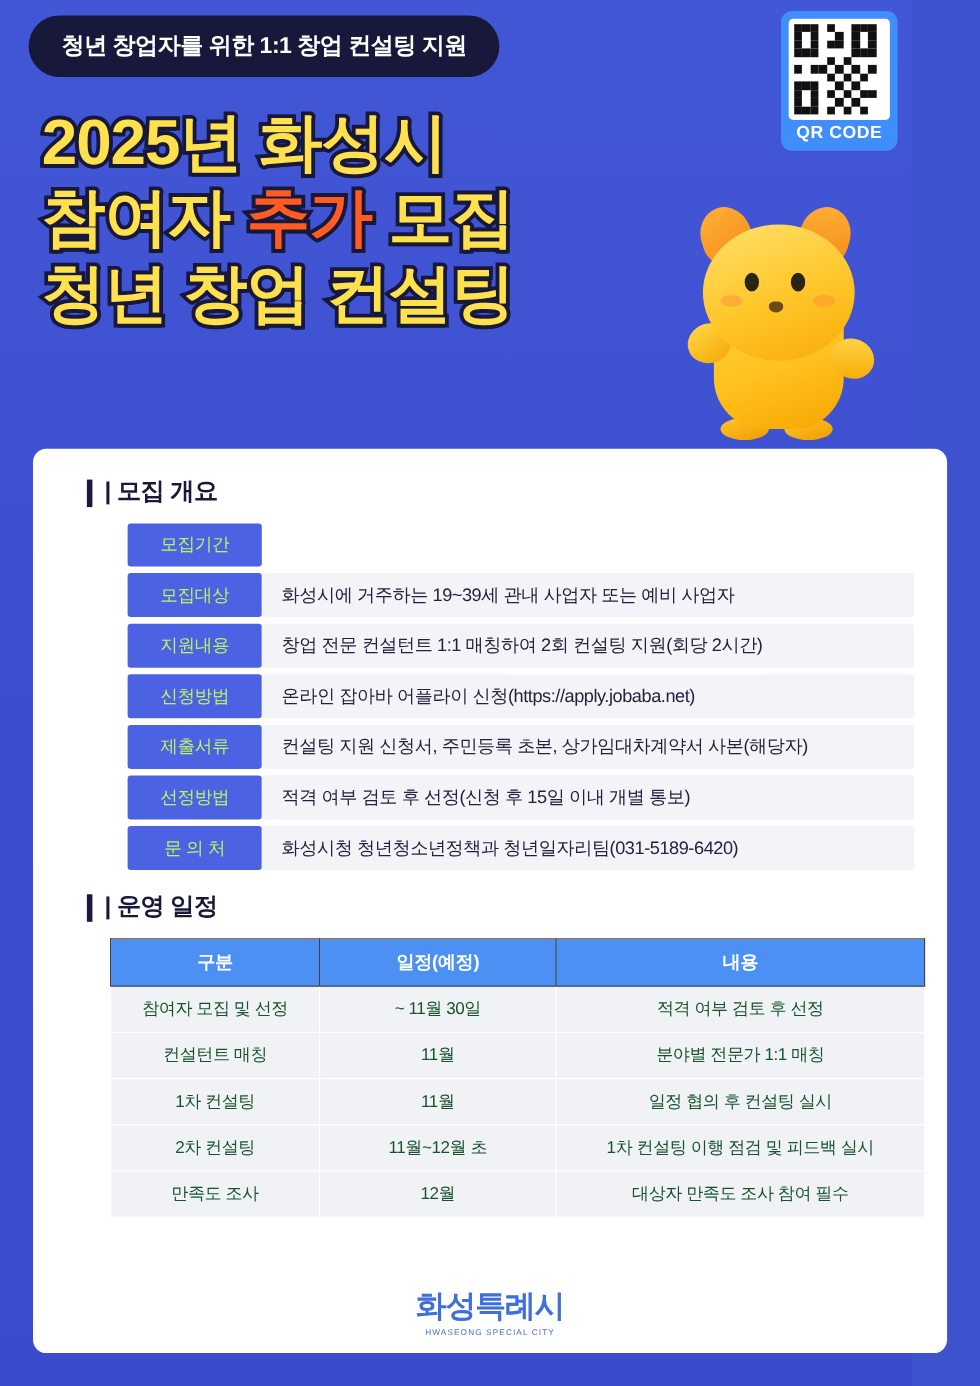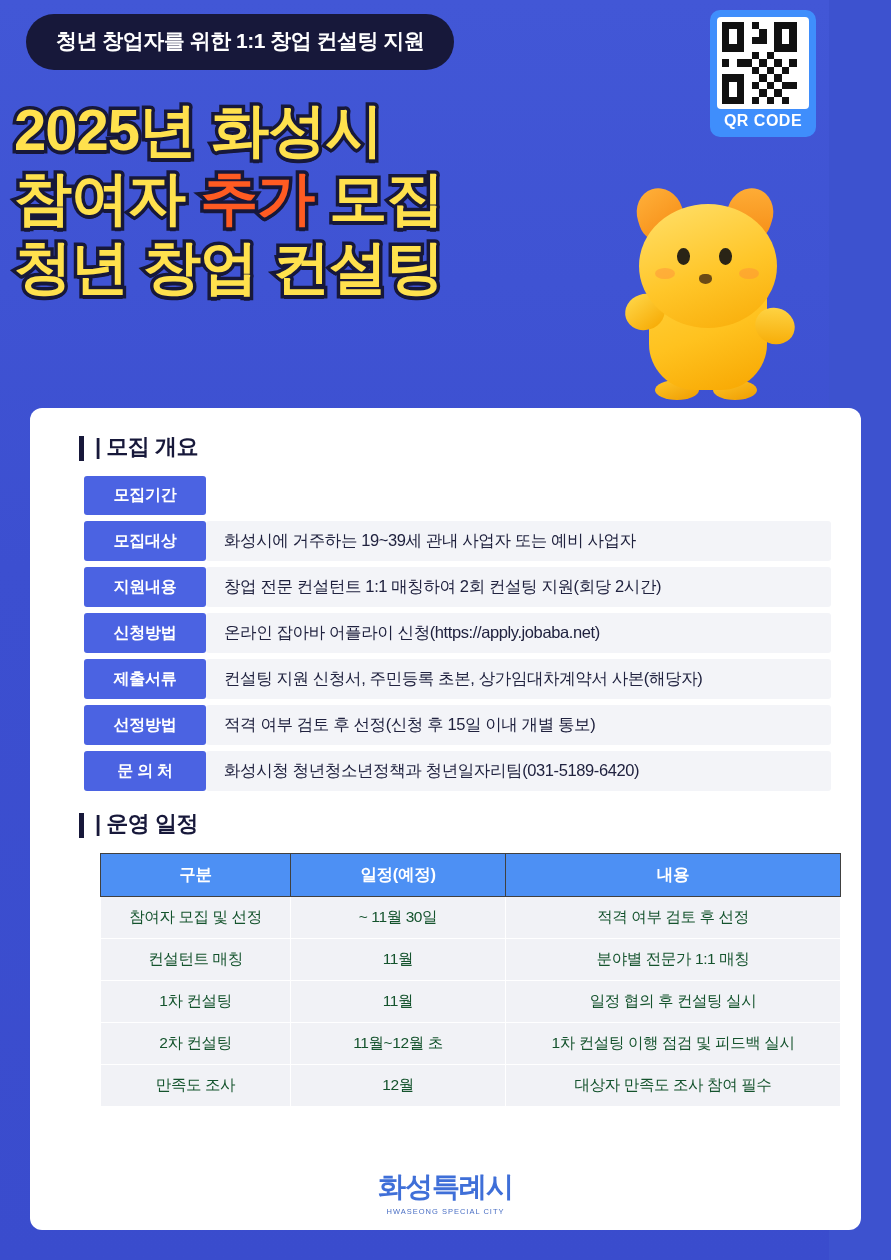--- a/index.html
+++ b/index.html
@@ -69,21 +69,21 @@
     color: #ffffff;
     font-size: 16px;
     font-weight: bold;
     letter-spacing: 0.5px;
     padding: 3px 0 4px 0;
   }
 
   
   .headline {
     position: absolute;
-    top: 96px; left: 14px;
+    top: 96px; left: 38px;
     width: 640px;
   }
   .hl-line {
     font-size: 58px;
     font-weight: bold;
     letter-spacing: -1px;
     line-height: 1.18;
     color: #ffe14d;
     -webkit-text-stroke: 7px #17183a;
     paint-order: stroke fill;
@@ -185,29 +185,30 @@
   .overview { margin: 0 6px 0 30px; }
   .ov-row {
     display: flex;
     align-items: stretch;
     margin-bottom: 6px;
   }
   .ov-key {
     width: 122px;
     flex: 0 0 122px;
     background: #4b63e2;
-    color: #ffffff;
+    color: #bef264;
     font-size: 16px;
-    font-weight: bold;
+    font-weight: normal;
     letter-spacing: -0.3px;
     display: flex;
     align-items: center;
     justify-content: center;
     border-radius: 3px;
     padding: 9px 0;
+    margin-left: 32px;
   }
   .ov-val {
     flex: 1;
     background: #f3f4f8;
     color: #20223f;
     font-size: 16.5px;
     letter-spacing: -0.4px;
     display: flex;
     align-items: center;
     padding: 9px 0 9px 18px;

